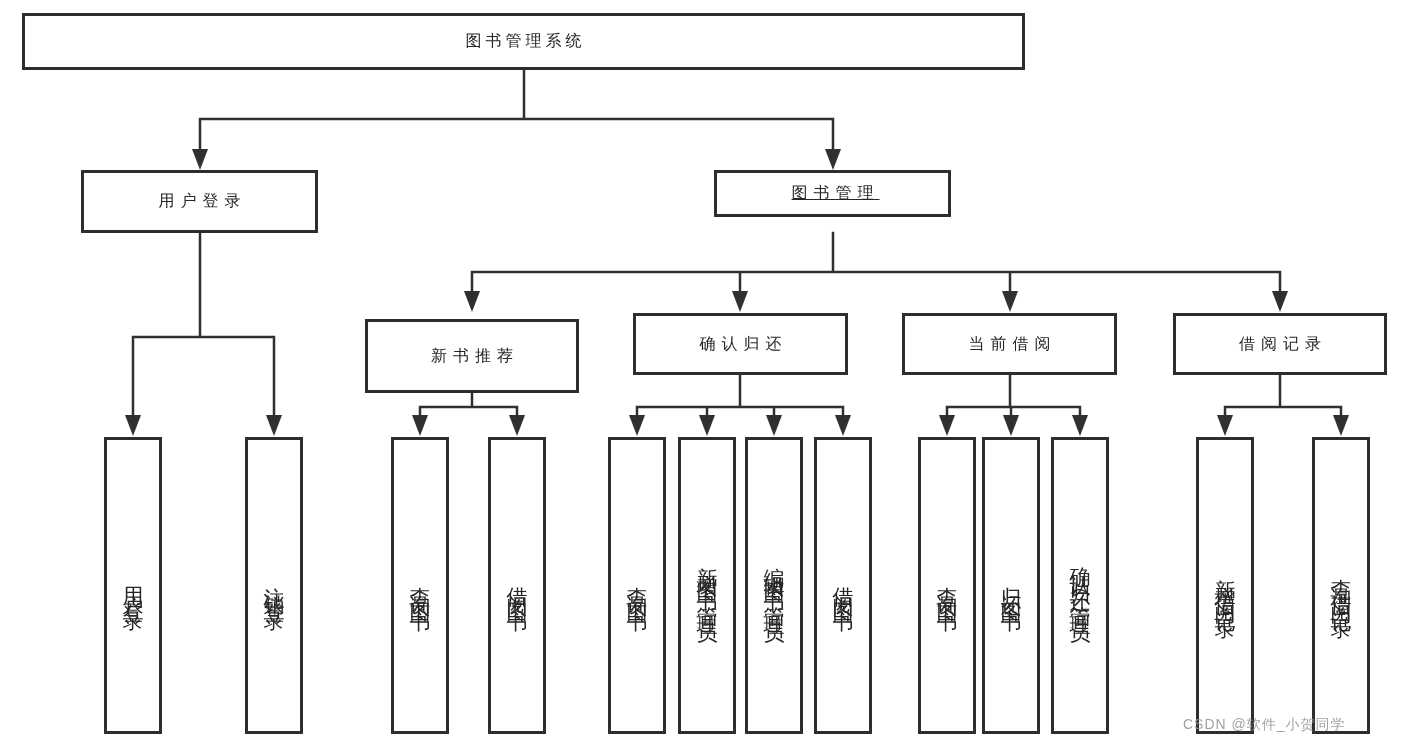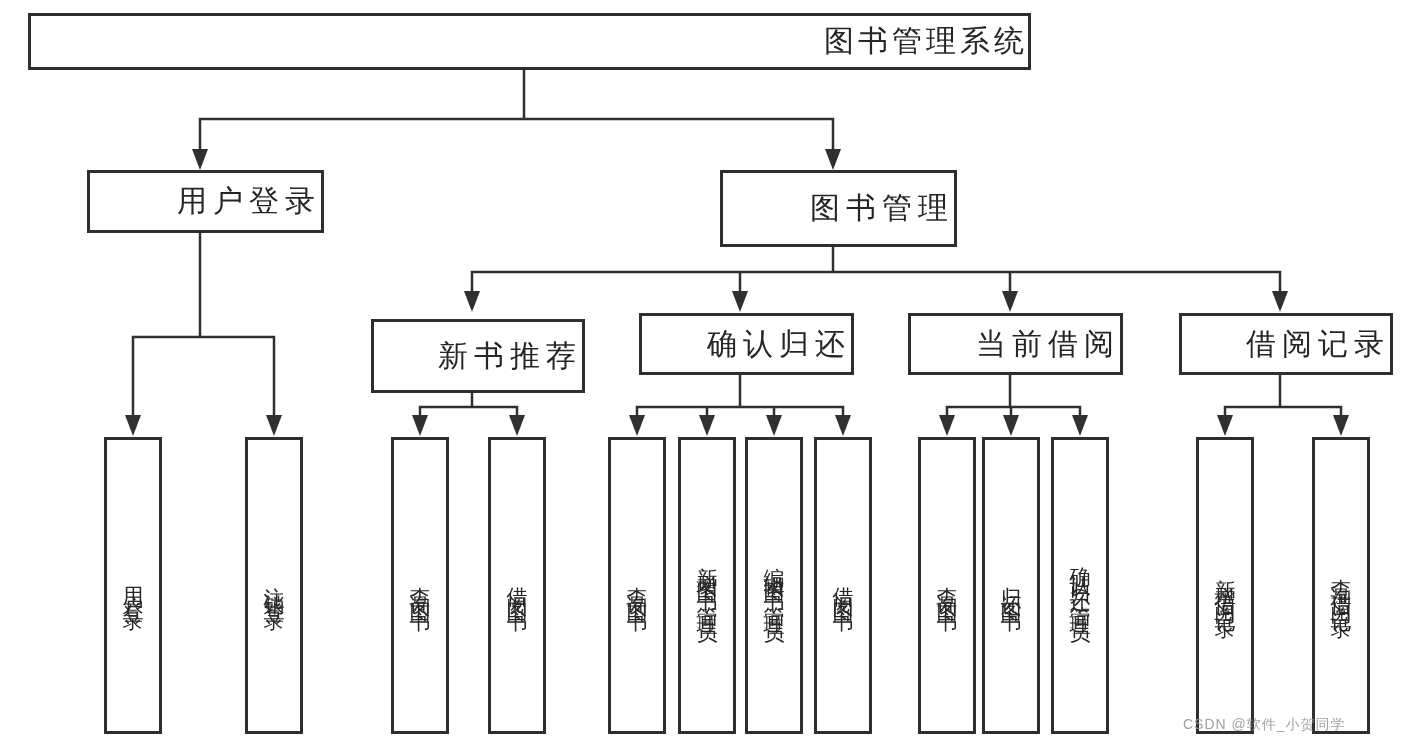--- a/index.html
+++ b/index.html
@@ -24,25 +24,24 @@
     stroke-linecap: square;
   }
   #connectors polygon { fill: #303030; }
   .node {
     position: absolute;
     box-sizing: border-box;
     background: #ffffff;
     border: 3px solid #2e2e2e;
     display: flex;
     align-items: center;
-    justify-content: flex-end;
-    font-size: 30px;
+    justify-content: center;
+    font-size: 16px;
     letter-spacing: 6px;
     white-space: nowrap;
-    margin-left: 6px;
   }
   .node.title-box { letter-spacing: 4px; }
   .node span { display: block; text-indent: 6px; }
   .node.title-box span { text-indent: 4px; }
   .leaf {
     position: absolute;
     box-sizing: border-box;
     background: #ffffff;
     border: 3px solid #2e2e2e;
     width: 58px;
@@ -111,21 +110,21 @@
     <polygon points="1333,415 1349,415 1341,436"></polygon>
   </svg>
 
   <div class="node title-box" style="left:22px; top:13px; width:1003px; height:57px;">
     <span>图书管理系统</span>
   </div>
 
   <div class="node" style="left:81px; top:170px; width:237px; height:63px;">
     <span>用户登录</span>
   </div>
-  <div class="node" style="left:714px; top:170px; width:237px; height:77px;">
+  <div class="node" style="left:714px; top:170px; width:237px; height:47px;text-decoration:underline;">
     <span>图书管理</span>
   </div>
 
   <div class="node" style="left:365px; top:319px; width:214px; height:74px;">
     <span>新书推荐</span>
   </div>
   <div class="node" style="left:633px; top:313px; width:215px; height:62px;">
     <span>确认归还</span>
   </div>
   <div class="node" style="left:902px; top:313px; width:215px; height:62px;">

